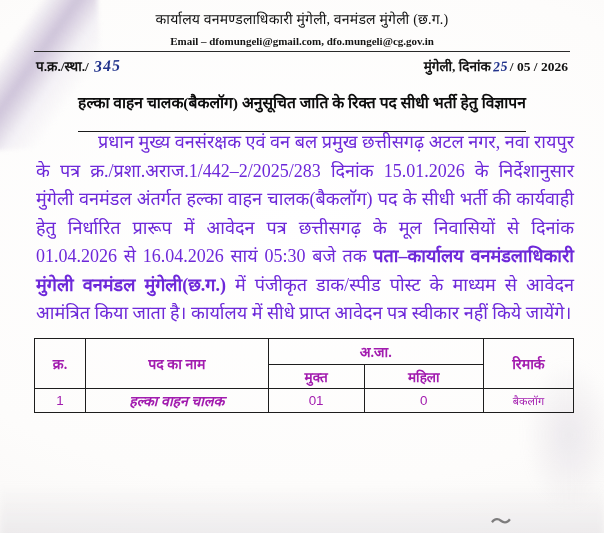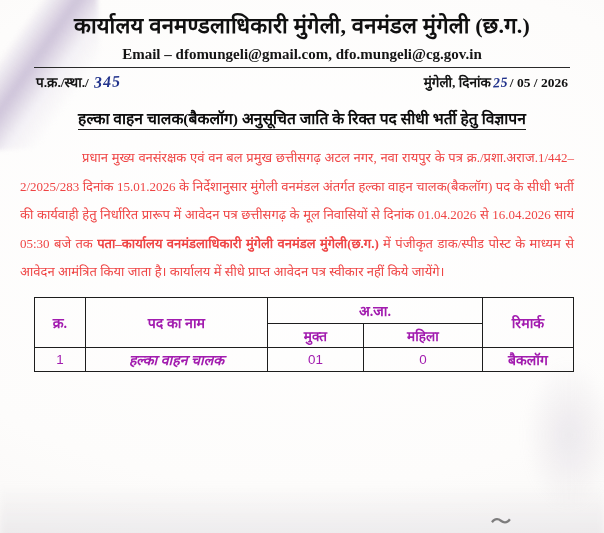--- a/index.html
+++ b/index.html
@@ -59,32 +59,32 @@
     position: absolute;
     inset: 0;
     padding: 0 16px;
     box-sizing: border-box;
   }
 
   
   .office-title {
     text-align: center;
     font-family: "Liberation Serif", serif;
-    font-weight: bold;
-    font-size: 22px;
+    font-weight: normal;
+    font-size: 14px;
     letter-spacing: 0.2px;
     margin: 9px 0 0 0;
     color: #101010;
     white-space: nowrap;
   }
   .email-line {
     text-align: center;
     font-family: "Liberation Serif", serif;
     font-weight: bold;
-    font-size: 15px;
+    font-size: 11px;
     margin-top: 7px;
     color: #141414;
   }
   .rule {
     height: 0;
     border-top: 1.4px solid #2a2a2a;
     margin: 4px 18px 0 18px;
   }
   .meta-row {
     display: flex;
@@ -118,30 +118,30 @@
     text-align: center;
     font-family: "Liberation Serif", serif;
     font-weight: bold;
     font-size: 15.6px;
     margin-top: 16px;
     color: #0d0d0d;
     white-space: nowrap;
   }
   .headline span {
     border-bottom: 1.4px solid #1b1b1b;
-    padding-bottom: 2px;
+    padding-bottom: 20px;
   }
 
   
   .body-block {
-    margin: 15px 14px 0 4px;
-    font-family: "Liberation Serif", serif;
-    font-size: 13px;
+    margin: 15px 14px 0 20px;
+    font-family: "Liberation Serif", serif;
+    font-size: 18px;
     line-height: 28.5px;
-    color: #ef4444;
+    color: #6d28d9;
     text-align: justify;
     text-align-last: left;
   }
   .body-block p { margin: 0; }
   .indent { text-indent: 62px; }
   .b { font-weight: bold; }
   .para2 { margin-top: 0; }
 
   
   .table-caption {
@@ -170,21 +170,21 @@
   }
   .th { font-weight: bold; font-size: 14.2px; height: 23px; }
   .sub { font-weight: bold; font-size: 13.6px; height: 21px; }
   .val { font-size: 13.4px; height: 21px; font-family: "Liberation Sans", sans-serif; }
   .c-sno   { width: 52px; }
   .c-post  { width: 205px; }
   .c-mukt  { width: 104px; }
   .c-mahila{ width: 130px; }
   .c-rem   { width: 95px; }
   .post-name { font-weight: bold; font-size: 14.1px; font-style: italic; }
-  .rem-val { font-weight: bold; font-size: 14px; }
+  .rem-val { font-weight: normal; font-size: 11px; }
 
   
   .sig-ghost {
     position: absolute;
     right: 92px;
     bottom: -4px;
     font-family: "Liberation Serif", serif;
     font-size: 22px;
     color: rgba(30,30,30,0.55);
     transform: rotate(-2deg);

